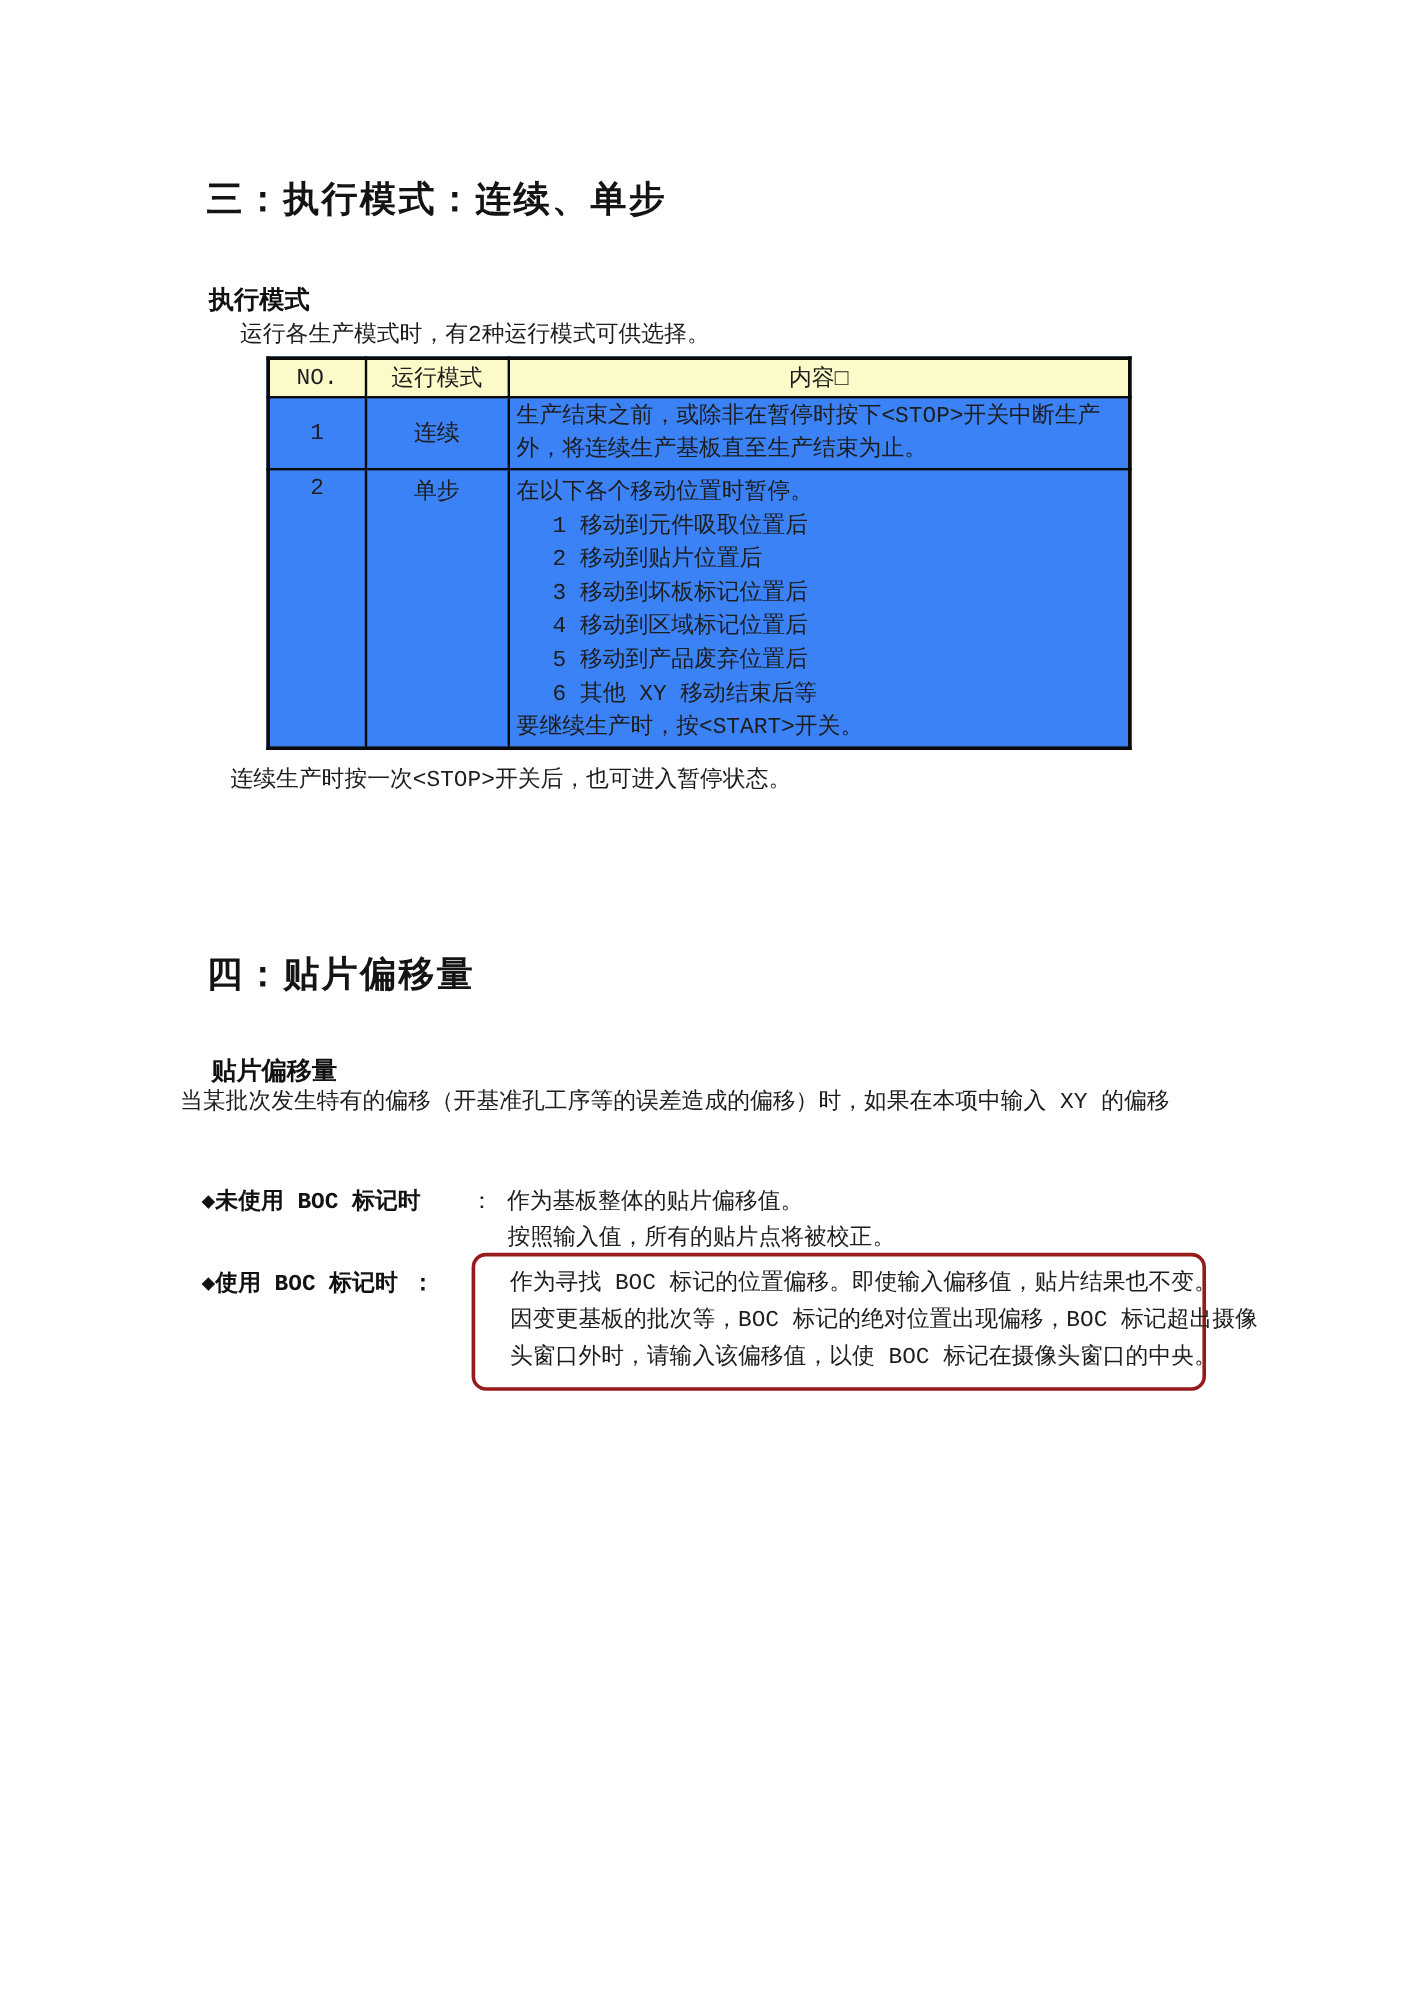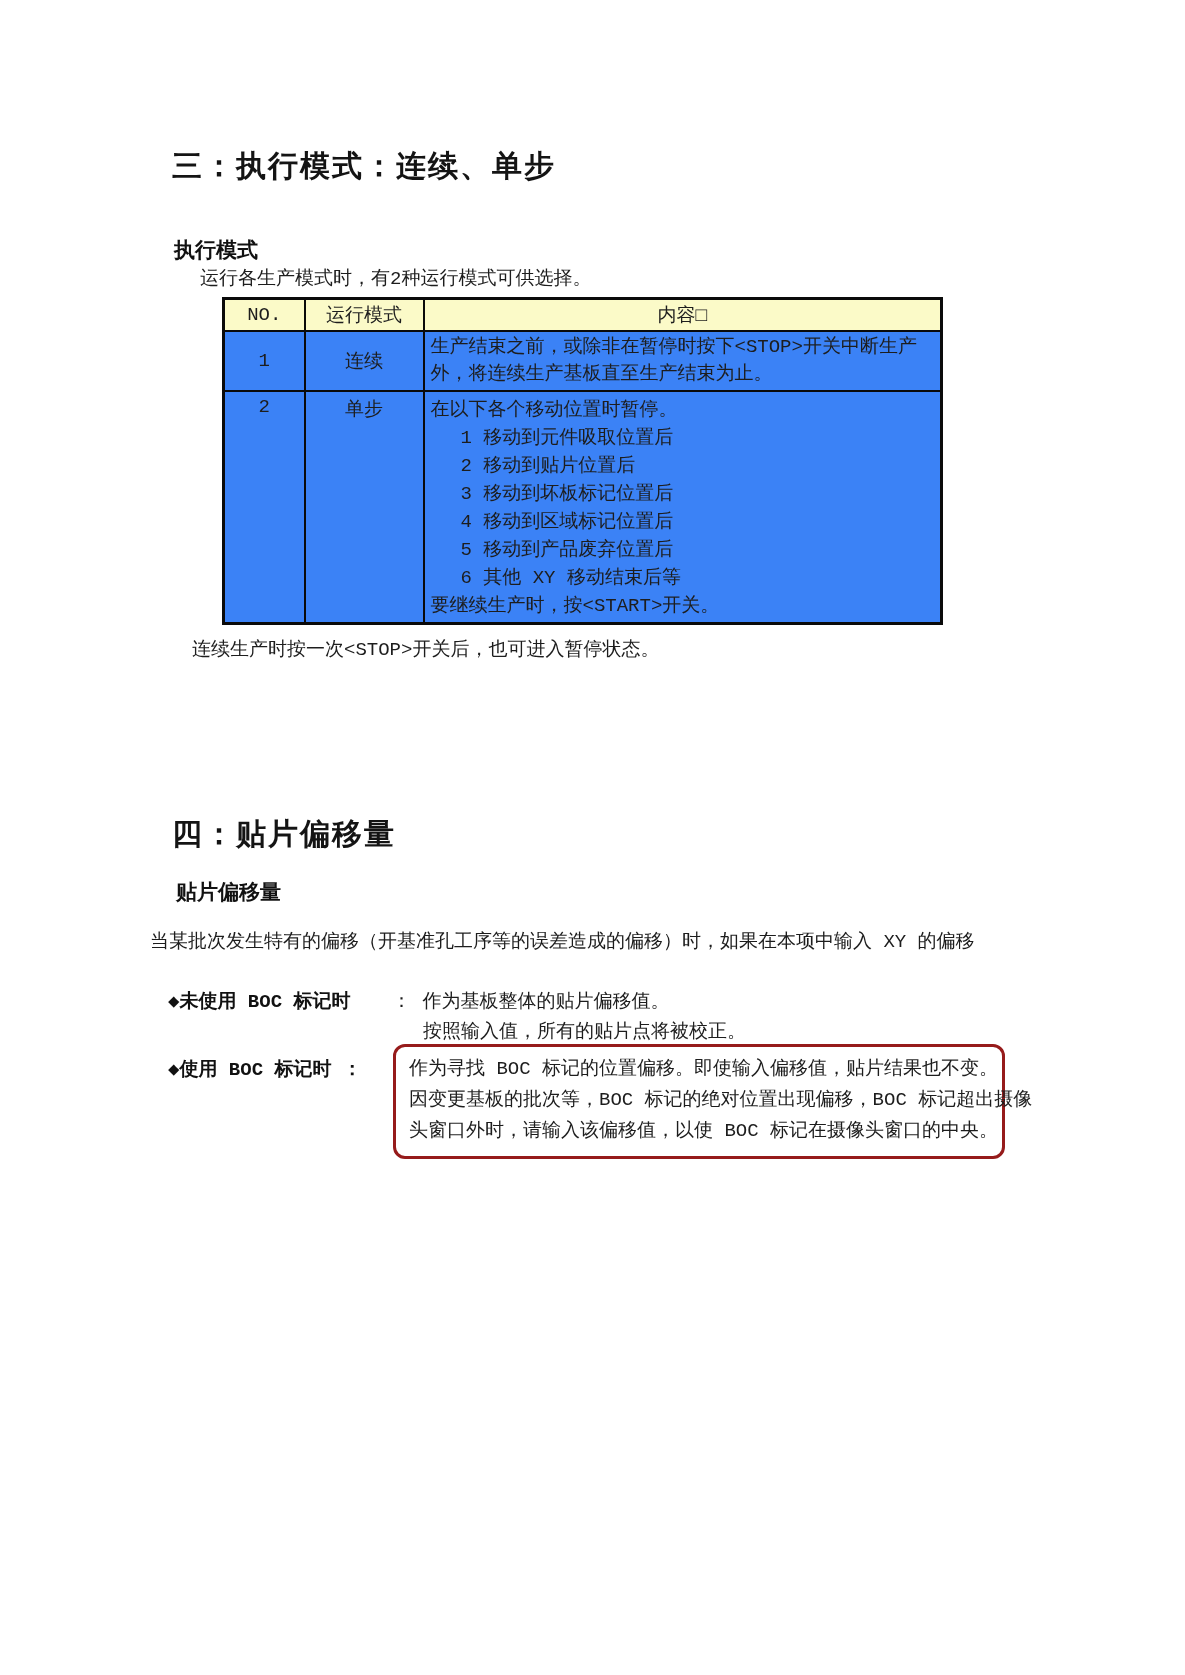--- a/index.html
+++ b/index.html
@@ -48,30 +48,30 @@
     color: #1d1d1d;
     padding: 2px 6px;
   }
   td.c-no, td.c-mode { text-align: center; }
   tr.row-1 td { height: 58px; vertical-align: middle; }
   tr.row-2 td { vertical-align: top; padding-top: 4px; }
   .cell-line { line-height: 28px; white-space: nowrap; }
   tr.row-1 .cell-line { line-height: 27px; }
   .cell-line.indent { padding-left: 30px; }
 
-  .para-line { font-size: 19px; line-height: 30px; white-space: nowrap; color: #1d1d1d; margin-top: 24px; }
+  .para-line { font-size: 19px; line-height: 30px; white-space: nowrap; color: #1d1d1d; }
 
   .bullet-label { font-size: 19px; font-weight: bold; white-space: nowrap; color: #111; }
   .bullet-text { font-size: 19px; white-space: nowrap; color: #1d1d1d; }
 
   .red-box {
     border: 3px solid #961b1b;
     border-radius: 12px;
     width: 612px;
-    padding: 7px 12px 9px 13px;
+    padding: 7px 12px 9px 29px;
     background: #ffffff;
   }
   .red-box .box-line {
     font-size: 19px;
     line-height: 31px;
     white-space: nowrap;
     color: #1d1d1d;
   }
 </style>
 </head>
@@ -117,21 +117,21 @@
         <div class="cell-line indent">5 移动到产品废弃位置后</div>
         <div class="cell-line indent">6 其他 XY 移动结束后等</div>
         <div class="cell-line">要继续生产时，按&lt;START&gt;开关。</div>
       </td>
     </tr>
   </tbody>
 </table>
 
 <div class="abs body-text" style="left:192px; top:636px;">连续生产时按一次&lt;STOP&gt;开关后，也可进入暂停状态。</div>
 
-<div class="abs doc-title" style="left:172px; top:792px;margin-top:22px;">四：贴片偏移量</div>
+<div class="abs doc-title" style="left:172px; top:792px;">四：贴片偏移量</div>
 
 <div class="abs sec-heading" style="left:176px; top:878px;">贴片偏移量</div>
 
 <div class="abs" style="left:150px; top:903px;">
   <div class="para-line">当某批次发生特有的偏移（开基准孔工序等的误差造成的偏移）时，如果在本项中输入 XY 的偏移</div>
 </div>
 
 <div class="abs bullet-label" style="left:168px; top:988px;">◆未使用 BOC 标记时</div>
 <div class="abs bullet-text" style="left:392px; top:988px;">： 作为基板整体的贴片偏移值。</div>
 <div class="abs bullet-text" style="left:423px; top:1018px;">按照输入值，所有的贴片点将被校正。</div>

